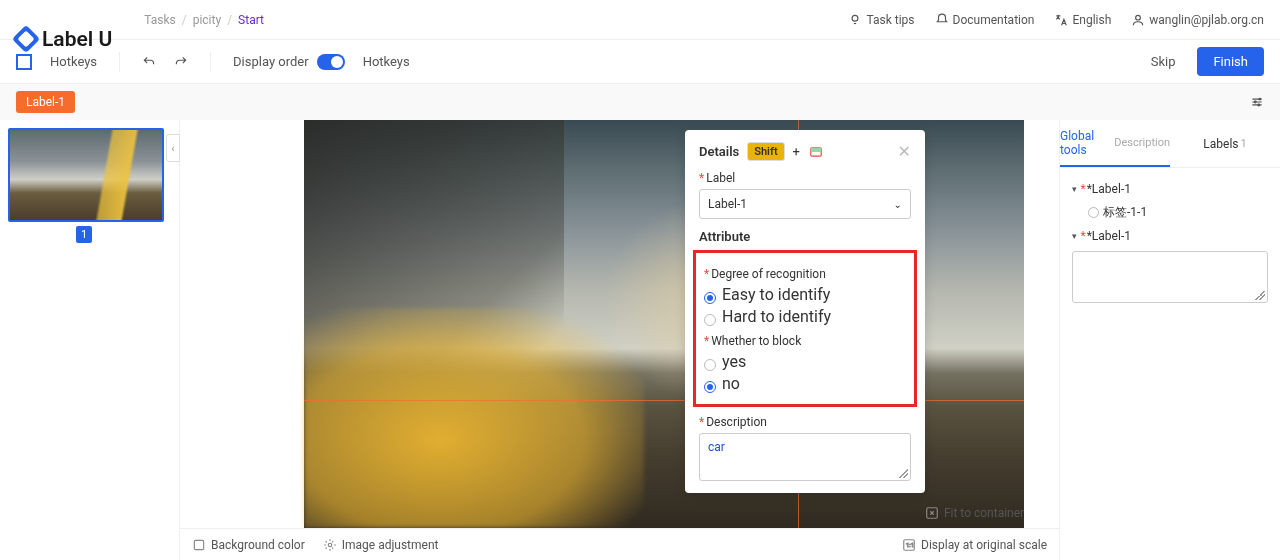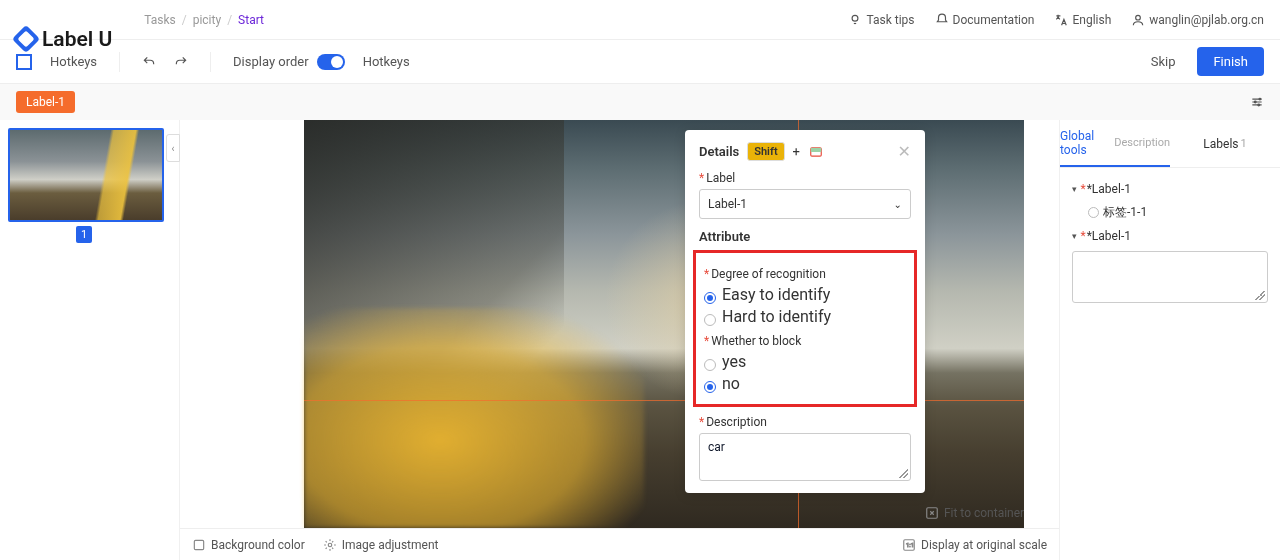--- a/index.html
+++ b/index.html
@@ -61,21 +61,21 @@
 .req { color: #e74c3c; }
 .select { width: 100%; height: 30px; border: 1px solid #ccc; border-radius: 3px; padding: 0 8px; display: flex; align-items: center; justify-content: space-between; font-size: 12px; cursor: pointer; }
 .chev { font-size: 10px; color: #333; }
 .attr-section { margin-top: 10px; }
 .attr-title { font-weight: 600; font-size: 13px; margin-bottom: 6px; }
 .redbox { border: 3px solid #e62828; padding: 6px 8px 8px; margin: 4px -6px; }
 .radio-row { display: flex; align-items: flex-end; gap: 6px; font-size: 16px; margin: 3px 0; }
 .radio { width: 12px; height: 12px; border: 1.5px solid #bbb; border-radius: 50%; display: inline-block; position: relative; }
 .radio.checked { border-color: #2563eb; }
 .radio.checked::after { content: ""; position: absolute; inset: 2px; background: #2563eb; border-radius: 50%; }
-.textarea { width: 100%; min-height: 48px; border: 1px solid #ccc; border-radius: 3px; padding: 6px 8px; font-size: 12px; color: #0f172a; resize: vertical; position: relative; }
+.textarea { width: 100%; min-height: 48px; border: 1px solid #ccc; border-radius: 3px; padding: 6px 8px; font-size: 12px; color: #1d4ed8; resize: vertical; position: relative; }
 .resizer { position: absolute; right: 2px; bottom: 2px; width: 10px; height: 10px; background: linear-gradient(135deg, transparent 50%, #999 50%, #999 60%, transparent 60%, transparent 70%, #999 70%, #999 80%, transparent 80%); }
 
 .canvas-footer { height: 32px; border-top: 1px solid #eee; display: flex; align-items: center; padding: 0 12px; gap: 18px; color: #555; font-size: 12px; position: relative; }
 .canvas-footer .item { display: flex; align-items: center; gap: 5px; cursor: pointer; }
 .canvas-footer .right { margin-left: auto; display: flex; align-items: center; gap: 18px; flex-direction: column; }
 
 .right-col { width: 220px; display: flex; flex-direction: column; }
 .rtabs { display: flex; height: 48px; border-bottom: 1px solid #eee; }
 .rtab { flex: 1; display: flex; flex-direction: row; align-items: center; justify-content: center; gap: 2px; font-size: 12px; cursor: pointer; }
 .rtab .sub { font-size: 11px; color: #aaa; }

